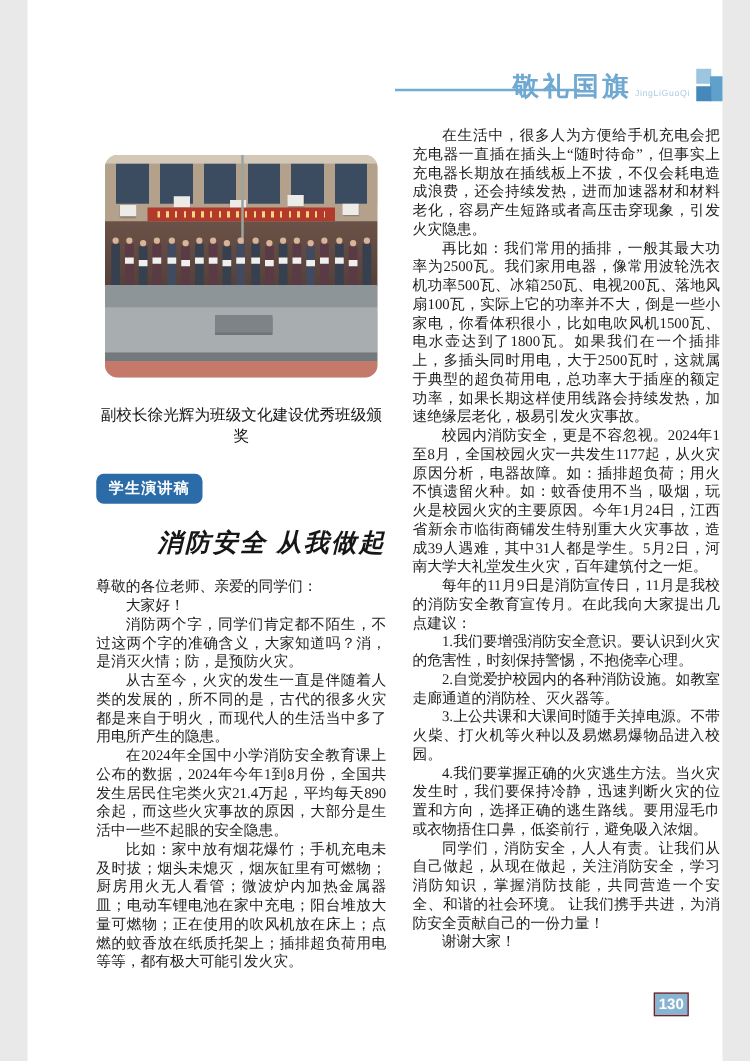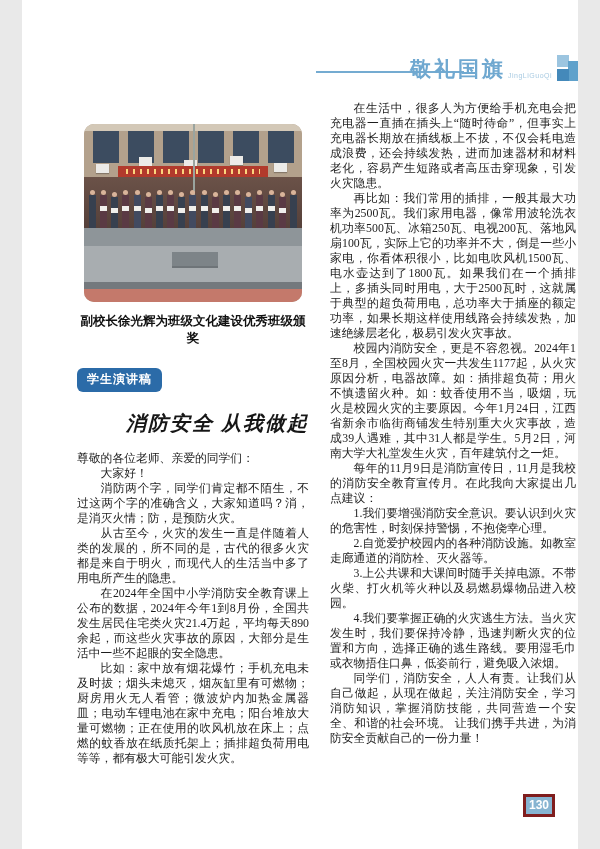--- a/index.html
+++ b/index.html
@@ -60,23 +60,23 @@
   .person:nth-child(5n)   { background:#424a60; }
   .person:first-child::after, .person:last-child::after { display:none; }
   .ph-ground1 { position:absolute; left:0; right:0; top:104px; height:18px; background:#8e9599; }
   .ph-ground2 { position:absolute; left:0; right:0; top:122px; height:36px; background:#a8adb0; }
   .ph-bench   { position:absolute; left:88px; top:128px; width:46px; height:14px; background:#7d8488;
                 box-shadow:0 2px 0 #6e7478; }
   .ph-step    { position:absolute; left:0; right:0; top:158px; height:7px; background:#74797d; }
   .ph-floor   { position:absolute; left:0; right:0; top:165px; height:13px; background:#c4796b; }
 
   .caption {
-    margin-top:11px; text-align:center;
+    margin-top:22px; text-align:center;
     font-family:"Liberation Sans","DejaVu Sans",sans-serif;
-    font-weight:bold; font-size:12.5px; color:#111;
+    font-weight:normal; font-size:12.5px; color:#111;
   }
 
   .badge {
     display:inline-block; margin-top:21px;
     background:#2b6ba8; color:#ffffff; border-radius:6px;
     padding:3px 10px 4px;
     font-family:"Liberation Sans","DejaVu Sans",sans-serif;
     font-weight:bold; font-size:12px; letter-spacing:1px;text-align:right;
   }
 
@@ -89,21 +89,21 @@
   .bodytext p {
     margin:0; font-size:11.8px; line-height:15px;
     text-align:justify; text-indent:2em; color:#1d1d1d;
   }
   .bodytext p.no-indent { text-indent:0; }
 
   
   .page-num {
     position:absolute; left:501px; top:794px;
     min-width:17px; text-align:center;
-    background:#87b4d1; border:3px solid #7f1d1d; color:#ffffff;
+    background:#87b4d1; border:1px solid #7f1d1d; color:#ffffff;
     font-family:"Liberation Sans","DejaVu Sans",sans-serif;
     font-weight:bold; font-size:12px; padding:1px 3px 2px;
   }
 </style>
 </head>
 <body>
 
 <div class="page">
 
   <div class="h-rule"></div>
@@ -175,17 +175,18 @@
   <div class="col-right bodytext">
     <p>在生活中，很多人为方便给手机充电会把充电器一直插在插头上“随时待命”，但事实上充电器长期放在插线板上不拔，不仅会耗电造成浪费，还会持续发热，进而加速器材和材料老化，容易产生短路或者高压击穿现象，引发火灾隐患。</p>
     <p>再比如：我们常用的插排，一般其最大功率为2500瓦。我们家用电器，像常用波轮洗衣机功率500瓦、冰箱250瓦、电视200瓦、落地风扇100瓦，实际上它的功率并不大，倒是一些小家电，你看体积很小，比如电吹风机1500瓦、电水壶达到了1800瓦。如果我们在一个插排上，多插头同时用电，大于2500瓦时，这就属于典型的超负荷用电，总功率大于插座的额定功率，如果长期这样使用线路会持续发热，加速绝缘层老化，极易引发火灾事故。</p>
     <p>校园内消防安全，更是不容忽视。2024年1至8月，全国校园火灾一共发生1177起，从火灾原因分析，电器故障。如：插排超负荷；用火不慎遗留火种。如：蚊香使用不当，吸烟，玩火是校园火灾的主要原因。今年1月24日，江西省新余市临街商铺发生特别重大火灾事故，造成39人遇难，其中31人都是学生。5月2日，河南大学大礼堂发生火灾，百年建筑付之一炬。</p>
     <p>每年的11月9日是消防宣传日，11月是我校的消防安全教育宣传月。在此我向大家提出几点建议：</p>
     <p>1.我们要增强消防安全意识。要认识到火灾的危害性，时刻保持警惕，不抱侥幸心理。</p>
     <p>2.自觉爱护校园内的各种消防设施。如教室走廊通道的消防栓、灭火器等。</p>
     <p>3.上公共课和大课间时随手关掉电源。不带火柴、打火机等火种以及易燃易爆物品进入校园。</p>
     <p>4.我们要掌握正确的火灾逃生方法。当火灾发生时，我们要保持冷静，迅速判断火灾的位置和方向，选择正确的逃生路线。要用湿毛巾或衣物捂住口鼻，低姿前行，避免吸入浓烟。</p>
     <p>同学们，消防安全，人人有责。让我们从自己做起，从现在做起，关注消防安全，学习消防知识，掌握消防技能，共同营造一个安全、和谐的社会环境。 让我们携手共进，为消防安全贡献自己的一份力量！</p>
+    <p>谢谢大家！</p>
   </div>
 
   <div class="page-num">130</div>
 
 </div>
 
 </body></html>

